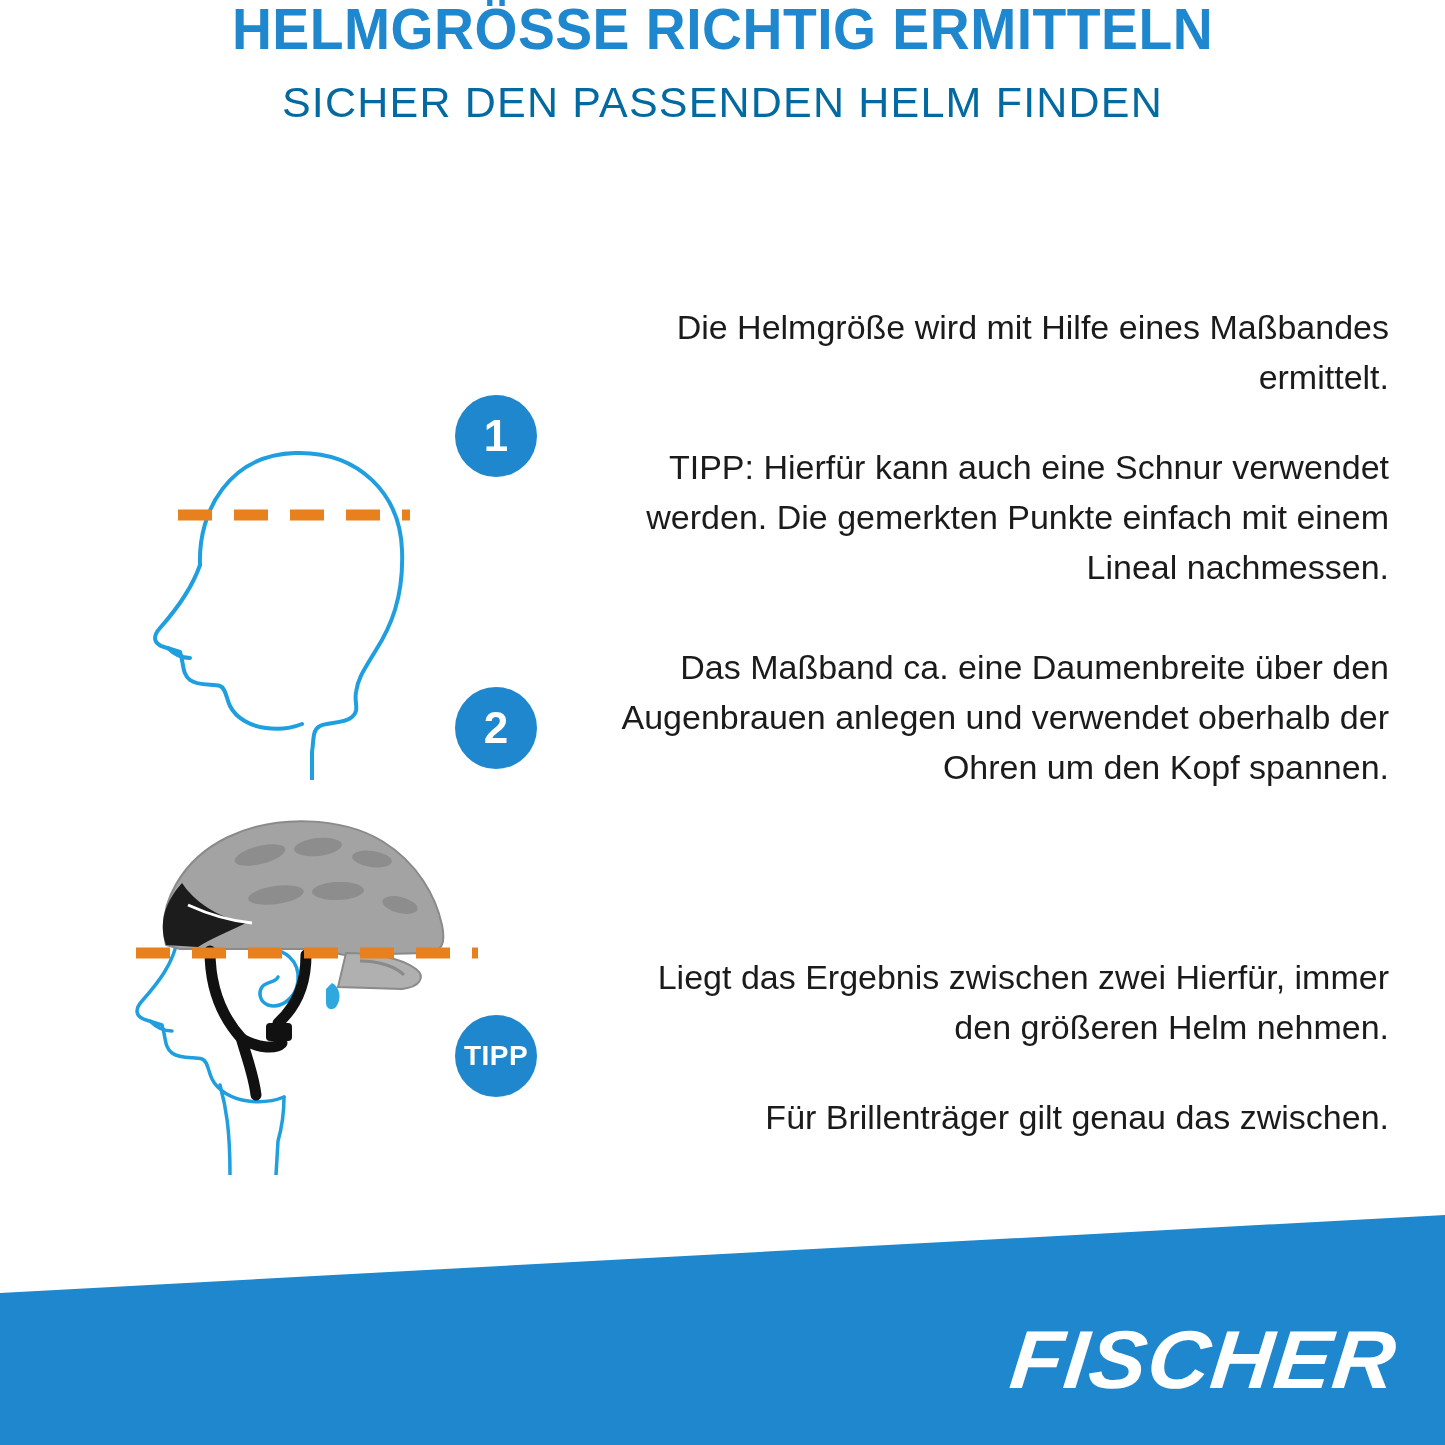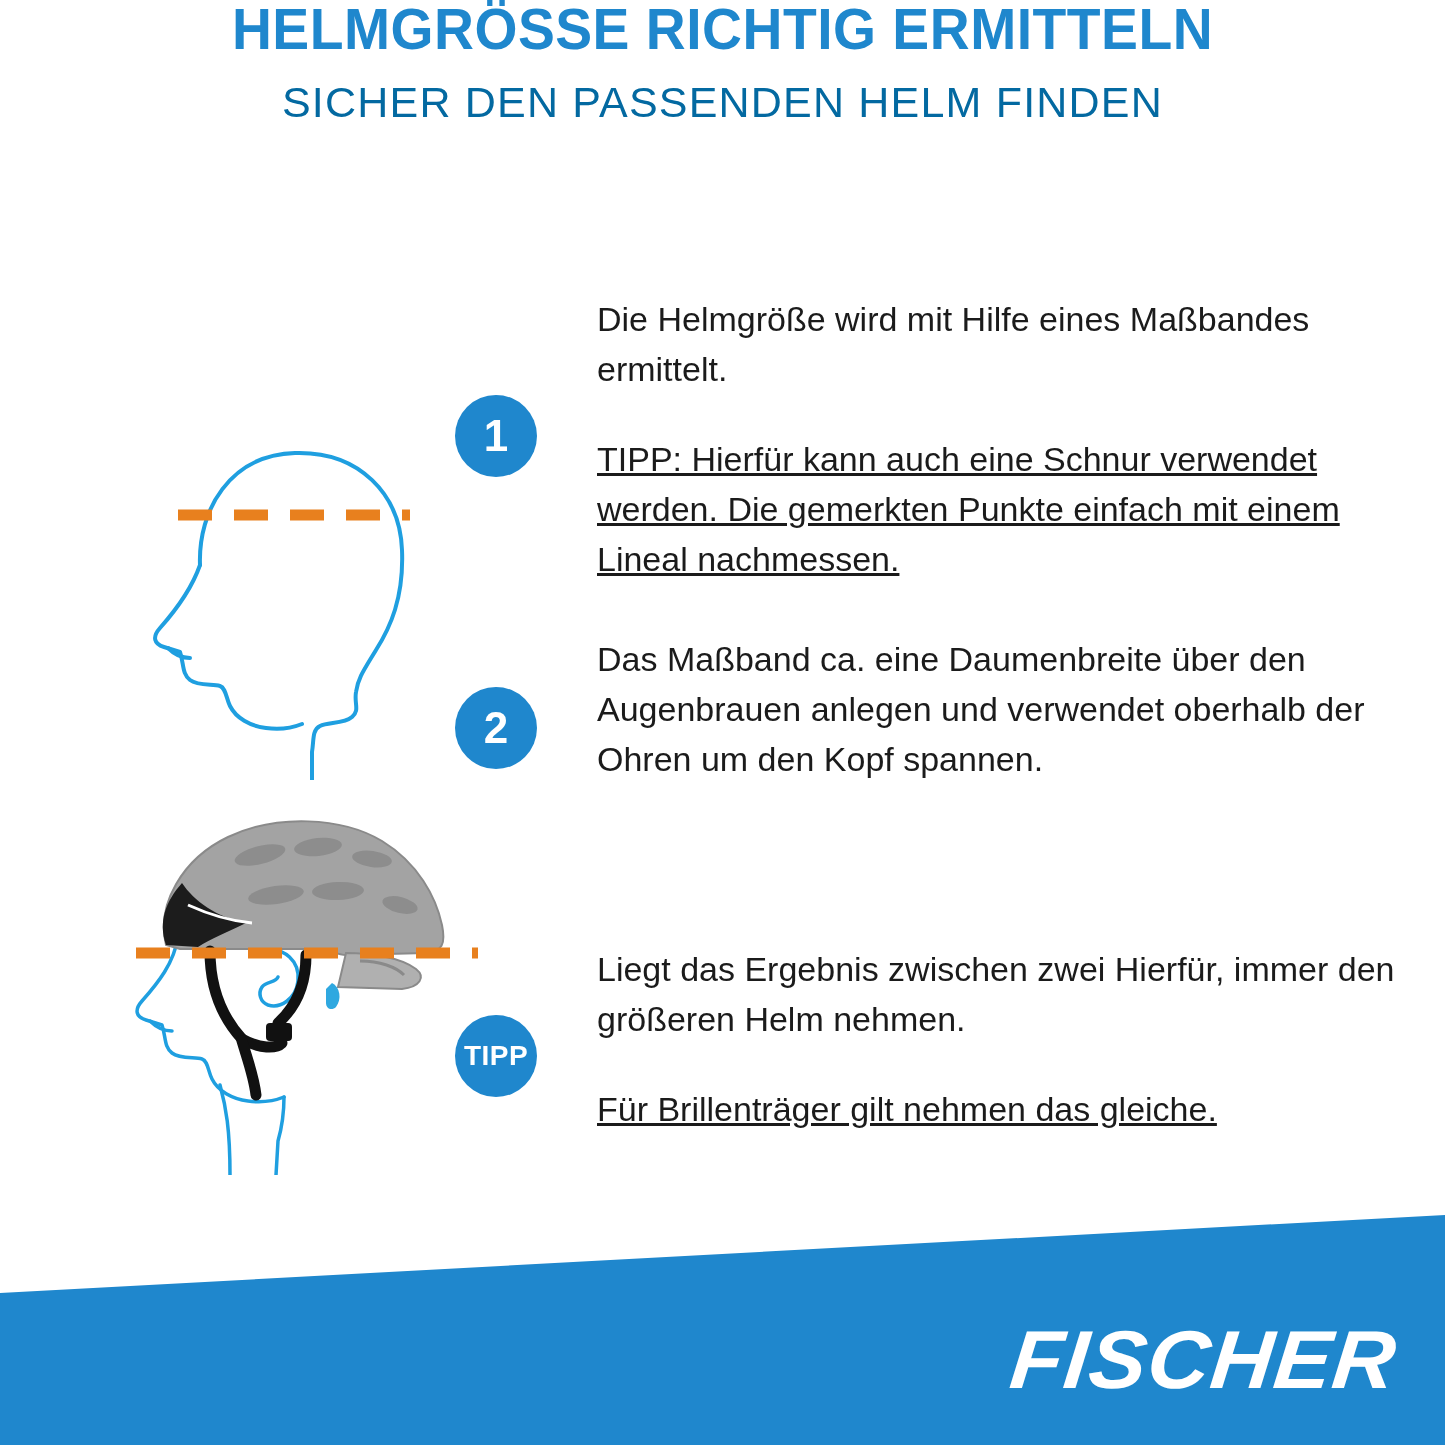--- a/index.html
+++ b/index.html
@@ -93,25 +93,25 @@
     letter-spacing: 0.5px;
   }
   .step-text {
     margin-left: 60px;
     font-size: 34px;
     line-height: 1.47;
     color: #1b1b1b;
     max-width: 800px;
   }
   .step-text p {
-    margin: 0;
+    margin: 8px;
+    text-align: right;
   }
   .step-text p + p {
     margin-top: 40px;
-    text-decoration: underline;
   }
 
   
   #step-1 { top: 40px; left: 0; }
   #step-1 .badge { margin-top: 100px; }
   #step-2 { top: 380px; left: 0; }
   #step-2 .badge { margin-top: 52px; }
   #step-3 { top: 690px; left: 0; }
   #step-3 .badge { margin-top: 70px; text-align: center; }
 
@@ -266,21 +266,21 @@
         <div class="badge">2</div>
         <div class="step-text">
           <p>Das Maßband ca. eine Daumenbreite über den Augenbrauen anlegen und verwendet oberhalb der Ohren um den Kopf spannen.</p>
         </div>
       </div>
 
       <div class="step" id="step-3">
         <div class="badge tipp">TIPP</div>
         <div class="step-text">
           <p>Liegt das Ergebnis zwischen zwei Hierfür, immer den größeren Helm nehmen.</p>
-          <p>Für Brillenträger gilt nehmen das gleiche.</p>
+          <p>Für Brillenträger gilt genau das zwischen.</p>
         </div>
       </div>
 
     </div>
   </div>
 
   <div class="footer">
     <svg class="footer-bg" viewBox="0 0 1445 230" preserveAspectRatio="none">
       <polygon points="0,78 1445,0 1445,230 0,230" fill="#1f87cd"></polygon>
     </svg>

